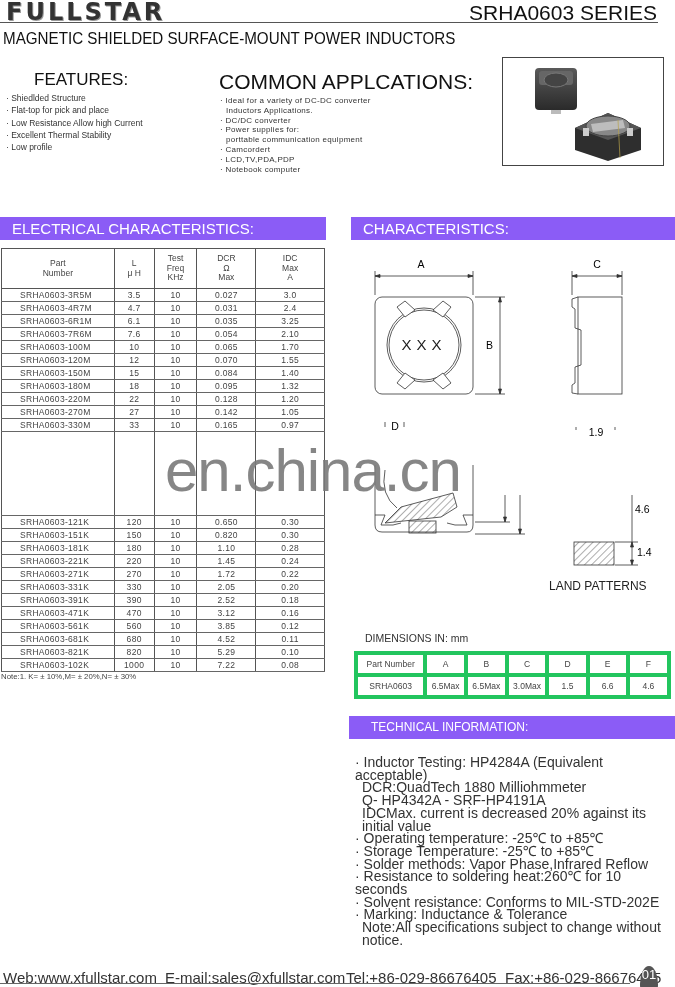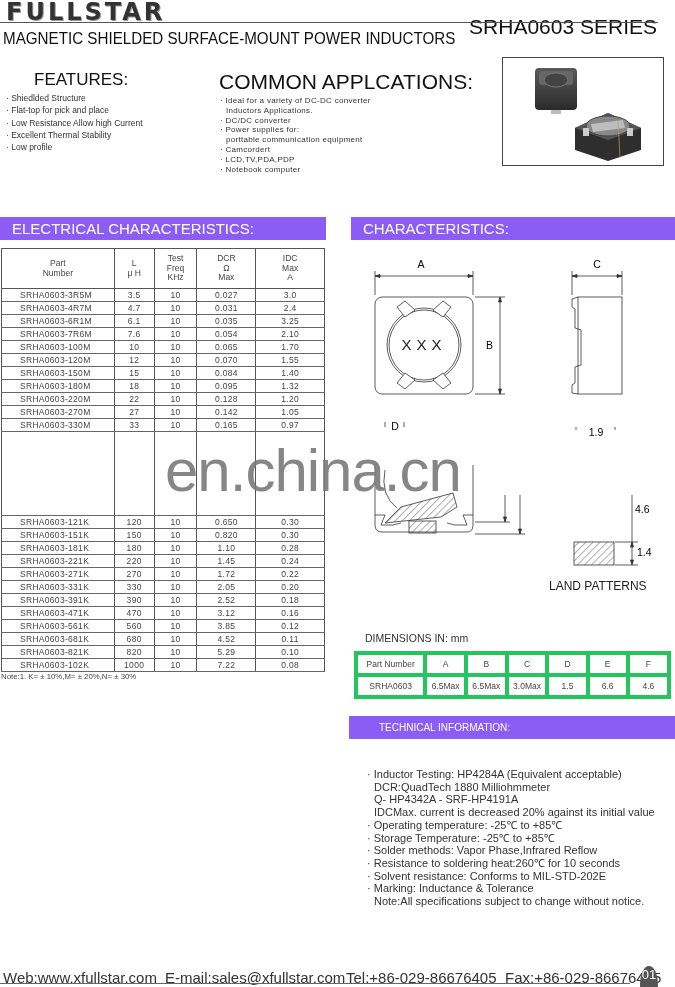--- a/index.html
+++ b/index.html
@@ -1,19 +1,19 @@
 <!DOCTYPE html>
 <html><head>
 <meta charset="utf-8">
 <style>
   html, body { margin:0; padding:0; background:#ffffff; }
   body { width:675px; height:987px; position:relative; overflow:hidden; font-family:"Liberation Sans", sans-serif; color:#222; }
   .abs { position:absolute; }
   .brand { left:6px; top:-2px; font-family:"DejaVu Sans", sans-serif; font-weight:bold; font-size:24px; letter-spacing:3px; color:#333; text-shadow:1px 1px 0 #999; }
-  .series { right:18px; top:15px; font-size:21px; color:#111; }
+  .series { right:18px; top:1px; font-size:21px; color:#111; }
   .topline { left:0; top:22px; width:658px; height:1px; background:#555; }
   .subtitle { left:3px; top:29px; font-size:16.5px; color:#111; transform:scaleX(0.92); transform-origin:left; white-space:nowrap; }
   .h-feat { left:6px; top:70px; font-size:17px; color:#111;margin-left:28px; }
   .h-app { left:219px; top:70px; font-size:21px; color:#111; }
   .feat-list { left:6px; top:92px; font-size:8.5px; line-height:12.3px; color:#333; margin:0; padding:0; list-style:none; }
   .app-list { left:220px; top:96px; font-size:8px; line-height:9.8px; color:#333; margin:0; padding:0; list-style:none; letter-spacing:0.3px; }
   .photo { left:502px; top:57px; width:160px; height:107px; border:1px solid #444; background:#fff; }
   .bar { background:#8b5cf6; color:#fff; height:23px; line-height:23px; font-size:15px; padding-left:12px; box-sizing:border-box; white-space:nowrap; }
   .bar-elec { left:0; top:217px; width:326px; }
   .bar-char { left:351px; top:217px; width:376px; }
@@ -22,21 +22,21 @@
   .etable { left:1px; top:248px; width:324px; font-size:8.5px; color:#444; }
   .etable th { font-weight:normal; border:1px solid #555; height:37px; line-height:9.5px; text-align:center; vertical-align:middle; color:#444; font-size:8.5px; }
   .etable td { border-left:1px solid #555; border-right:1px solid #555; border-bottom:1px solid #666; height:12px; padding:0; line-height:12px; text-align:center; letter-spacing:0.3px; }
   .etable td.pn { text-align:left; padding-left:18px; }
   .etable tr.gap td { height:83px; border-bottom:1px solid #666; }
   .note { left:1px; top:672px; font-size:7.8px; color:#444; }
   .watermark { left:165px; top:436px; font-size:60px; color:#7a7a7a; opacity:0.9; letter-spacing:-1px; white-space:nowrap; }
   .dim-title { left:365px; top:632px; font-size:10.5px; color:#333; }
   .dtable { left:354px; top:651px; width:317px; font-size:8.5px; color:#444; }
   .dtable td { border:4px solid #22c55e; height:18px; text-align:center; padding:0; }
-  .tech-list { left:355px; top:756px; font-size:11px; line-height:12.7px; color:#333; margin:12px; padding:0; list-style:none; }
+  .tech-list { left:355px; top:756px; font-size:14px; line-height:12.7px; color:#333; margin:0; padding:0; list-style:none; }
   .tech-list li.sub { padding-left:7px; }
   .land-label { left:549px; top:579px; font-size:12px; color:#222; }
   .footer { top:969px; font-size:15px; color:#333; }
   .footline { left:0; top:983px; width:630px; height:1px; background:#666; }
   .pagebadge { left:640px; top:966px; width:18px; height:36px; border-radius:50%; background:#555; color:#fff; font-size:13px; text-align:center; line-height:18px; }
   .dimlbl { font-size:10.5px; color:#222; }
 </style>
 </head>
 <body>
 
@@ -405,21 +405,21 @@
     <td>6.5Max</td>
     <td>6.5Max</td>
     <td>3.0Max</td>
     <td>1.5</td>
     <td>6.6</td>
     <td>4.6</td>
   </tr>
 </tbody>
   </table>
 
-<div class="abs bar bar-tech" style="font-size:10px; padding-left:30px;">TECHNICAL INFORMATION:</div>
+<div class="abs bar bar-tech" style="font-size:12px; padding-left:22px;">TECHNICAL INFORMATION:</div>
 <ul class="abs tech-list" id="techlist">
     <li>· Inductor Testing: HP4284A (Equivalent acceptable)</li>
     <li class="sub">DCR:QuadTech 1880 Milliohmmeter</li>
     <li class="sub">Q- HP4342A - SRF-HP4191A</li>
     <li class="sub">IDCMax. current is decreased 20% against its initial value</li>
     <li>· Operating temperature: -25℃ to +85℃</li>
     <li>· Storage Temperature: -25℃ to +85℃</li>
     <li>· Solder methods: Vapor Phase,Infrared Reflow</li>
     <li>· Resistance to soldering heat:260℃ for 10 seconds</li>
     <li>· Solvent resistance: Conforms to MIL-STD-202E</li>

